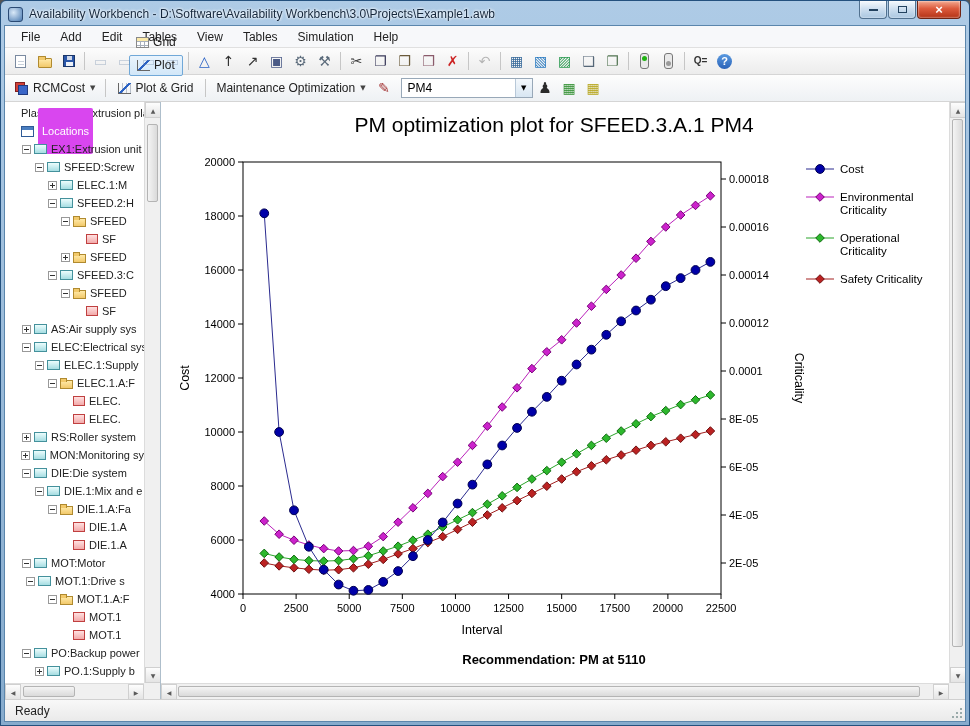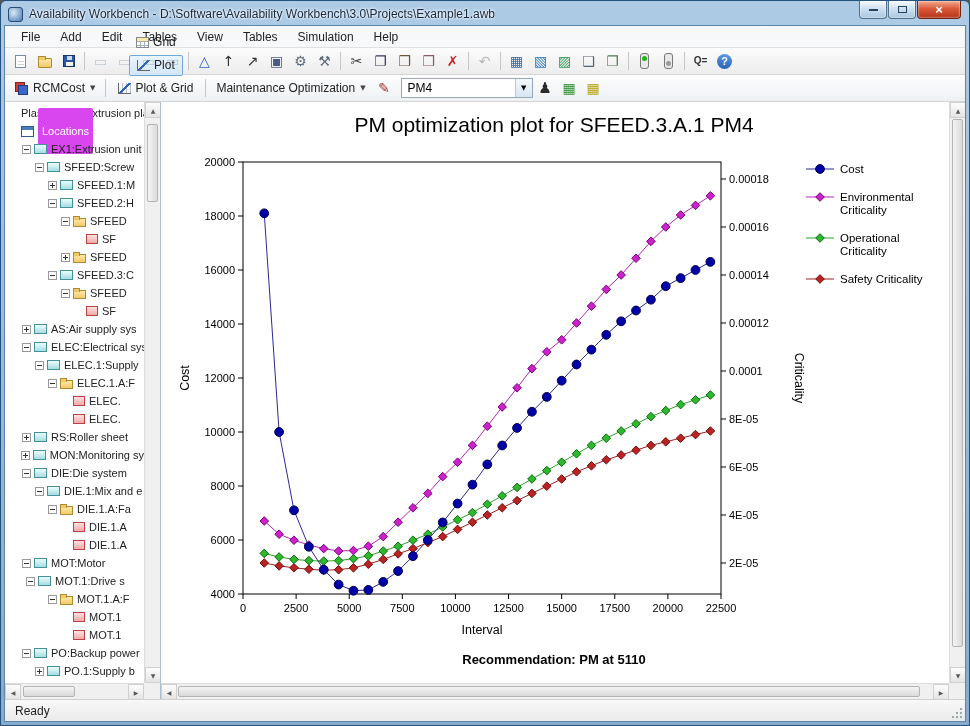--- a/index.html
+++ b/index.html
@@ -316,21 +316,21 @@
               <span class="lbl">EX1:Extrusion unit</span>
             </div>
             <div class="trow" style="padding-left: 30px;">
               <span class="exp"></span>
               <span class="t-box"></span>
               <span class="lbl">SFEED:Screw</span>
             </div>
             <div class="trow" style="padding-left: 43px;">
               <span class="exp plus"></span>
               <span class="t-box"></span>
-              <span class="lbl">SFEED.1:M</span>
+              <span class="lbl">ELEC.1:M</span>
             </div>
             <div class="trow" style="padding-left: 43px;">
               <span class="exp"></span>
               <span class="t-box"></span>
               <span class="lbl">SFEED.2:H</span>
             </div>
             <div class="trow" style="padding-left: 56px;">
               <span class="exp"></span>
               <span class="t-folder"></span>
               <span class="lbl">SFEED</span>
@@ -386,21 +386,21 @@
               <span class="lbl">ELEC.</span>
             </div>
             <div class="trow" style="padding-left: 56px;">
               <span class="expspace"></span>
               <span class="t-red"></span>
               <span class="lbl">ELEC.</span>
             </div>
             <div class="trow" style="padding-left: 17px;">
               <span class="exp plus"></span>
               <span class="t-box"></span>
-              <span class="lbl">RS:Roller sheet</span>
+              <span class="lbl">RS:Roller system</span>
             </div>
             <div class="trow" style="padding-left: 17px; justify-content: flex-end;">
               <span class="exp plus"></span>
               <span class="t-box"></span>
               <span class="lbl">MON:Monitoring sy</span>
             </div>
             <div class="trow" style="padding-left: 17px;">
               <span class="exp"></span>
               <span class="t-box"></span>
               <span class="lbl">DIE:Die system</span>

